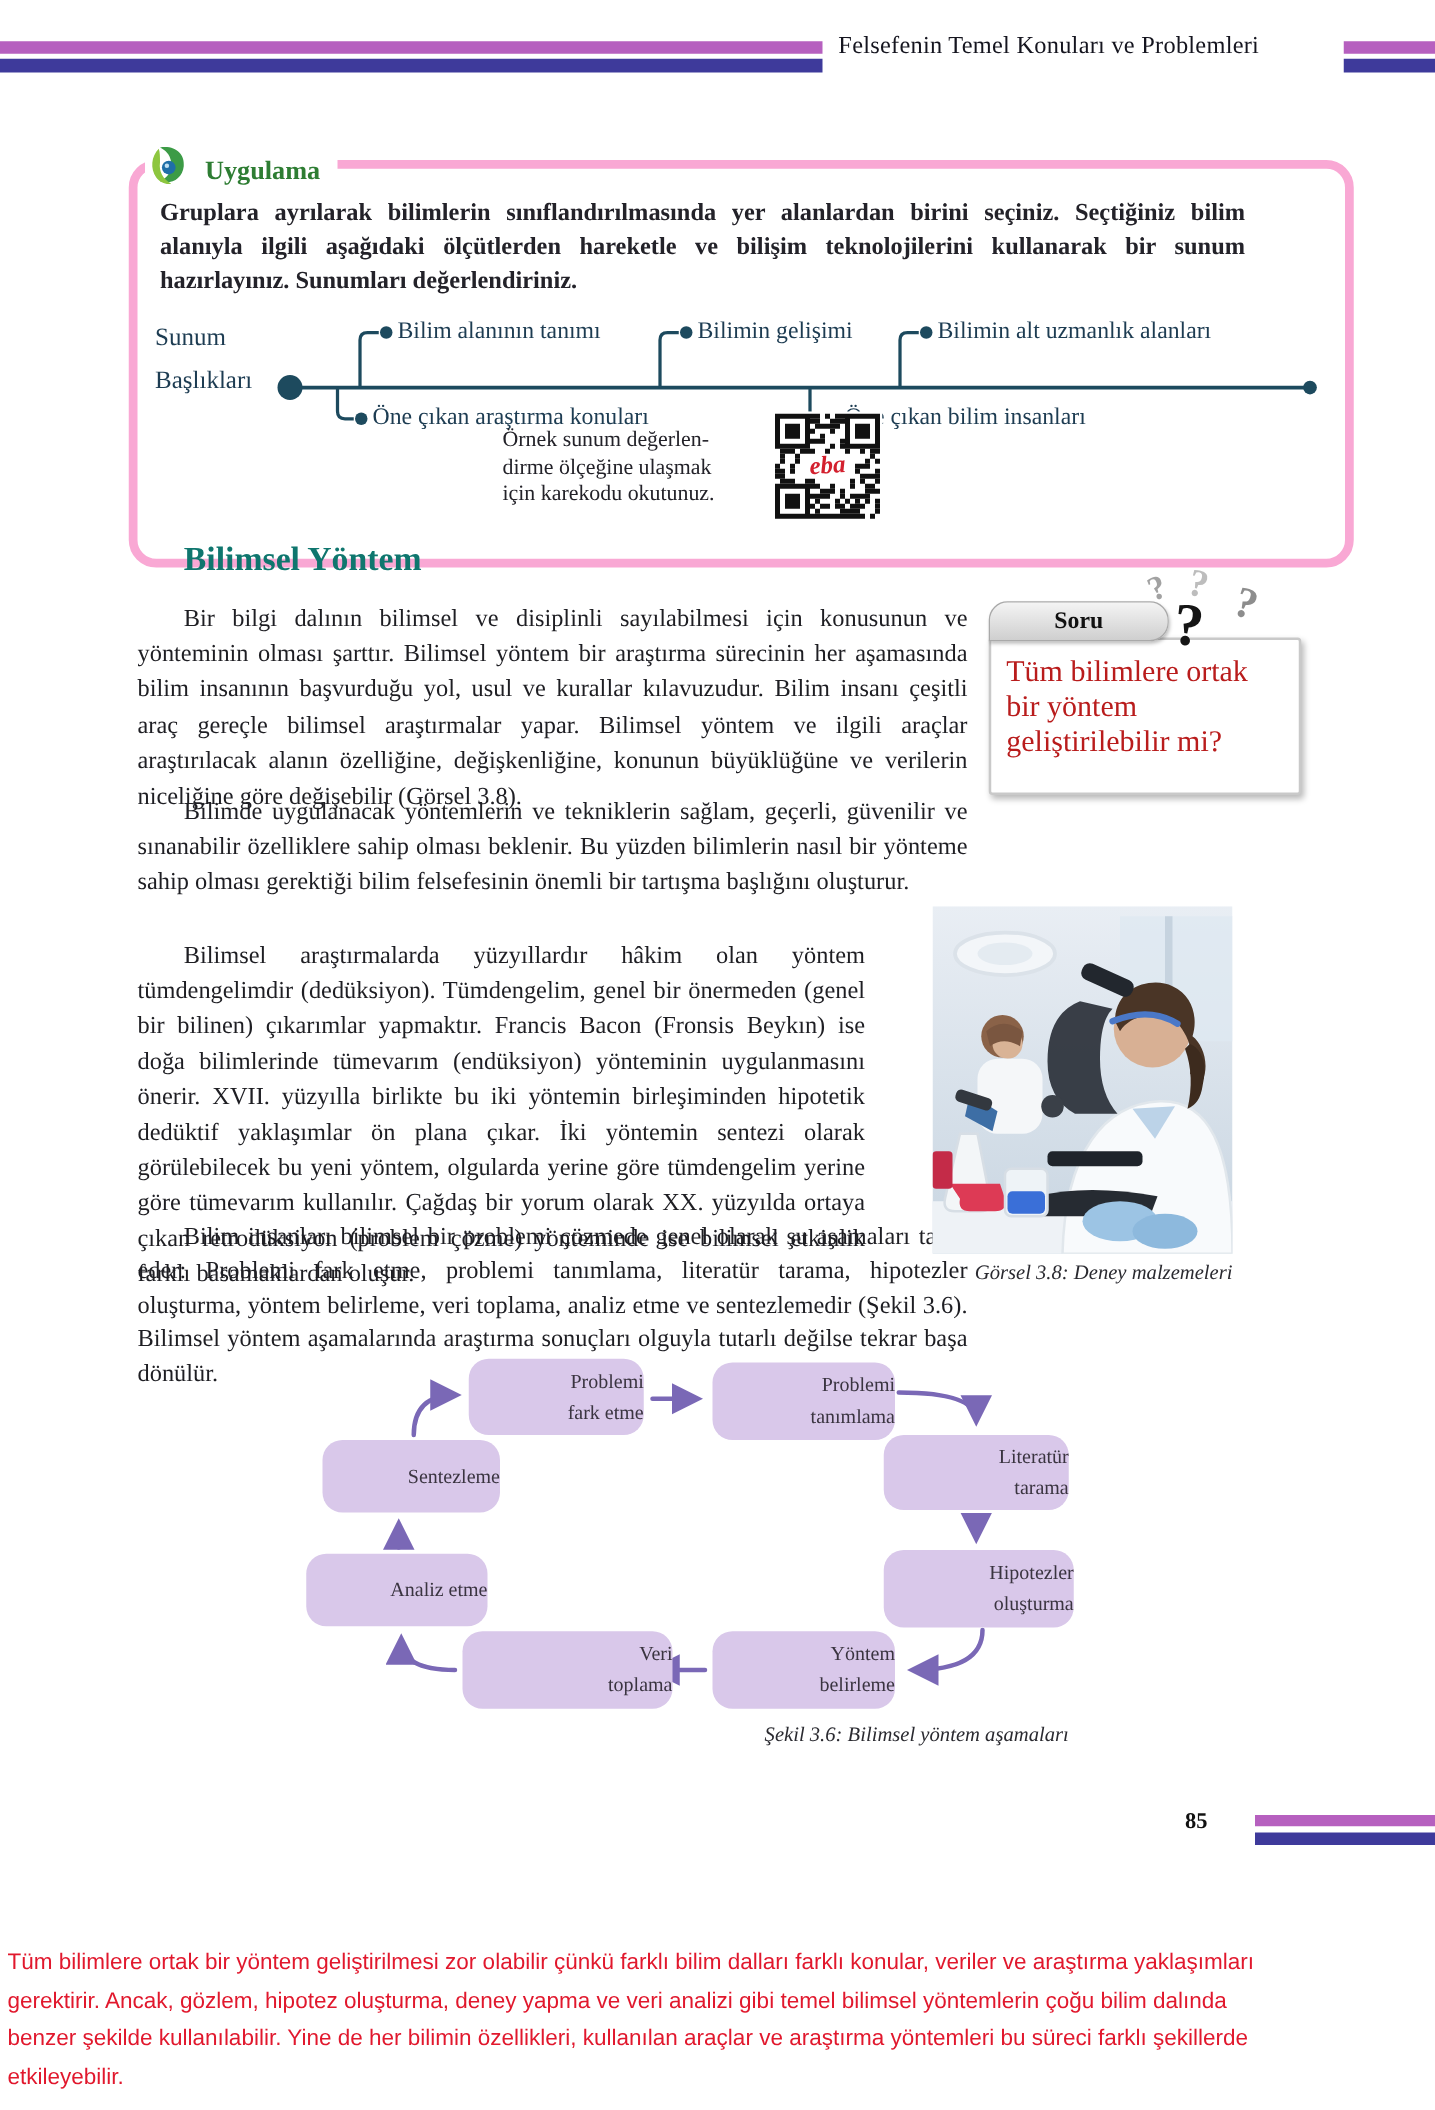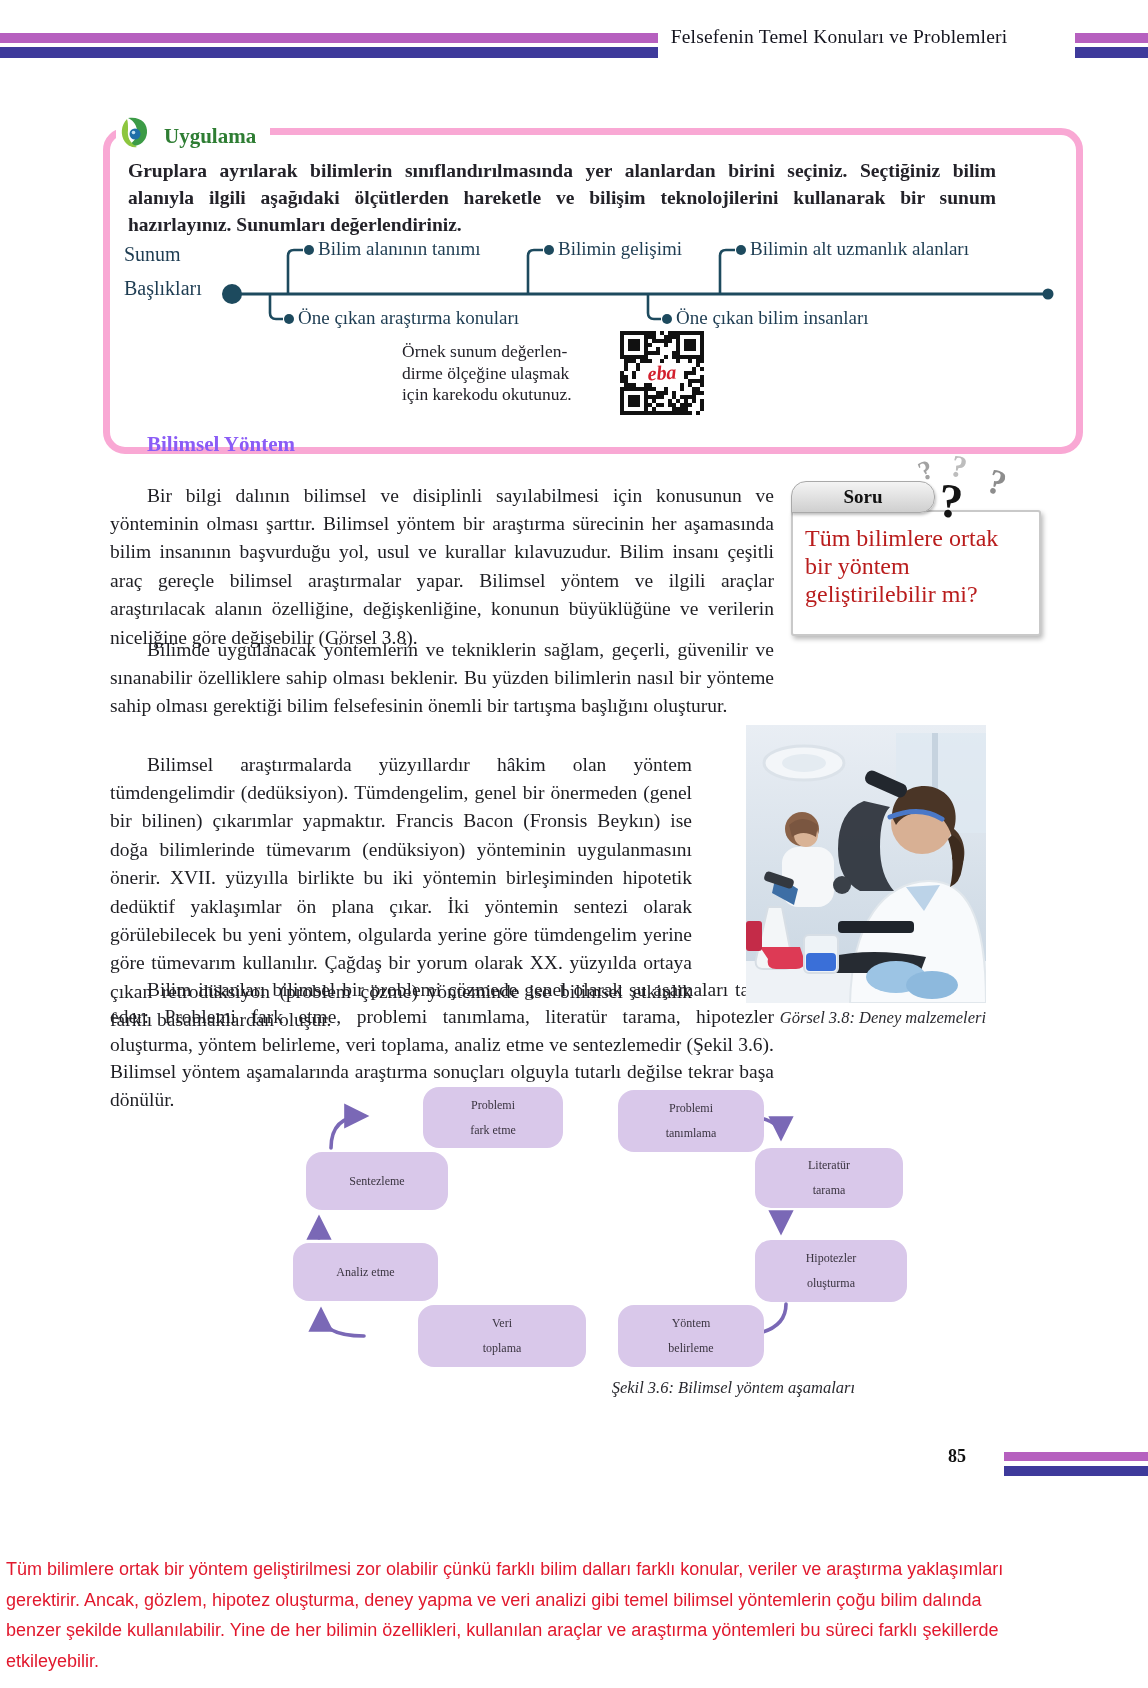--- a/index.html
+++ b/index.html
@@ -24,33 +24,33 @@
     position:absolute; top:-20px; left:6px; background:#ffffff;
     display:flex; align-items:center; gap:8px; padding:0 14px 0 2px;
   }
   .uyg-head .label { font-size:21px; font-weight:bold; color:#2e7d33; }
   .uyg-intro {
     position:absolute; left:18px; top:22px; width:868px;
     font-size:19.5px; line-height:27px; font-weight:bold; color:#232229;
     text-align:justify;
   }
   
-  .diagram { position:absolute; left:0; top:100px; width:960px; height:96px; }
+  .diagram { position:absolute; left:0; top:116px; width:960px; height:96px; }
   .diagram .dg-label { position:absolute; font-size:20px; color:#1d3c52; }
   .diagram .branch-label { position:absolute; font-size:19px; color:#1d3c52; white-space:nowrap; }
   
   .qr-note { position:absolute; left:292px; top:206px; font-size:17.5px; line-height:21.5px; color:#232229; }
   .qr-wrap { position:absolute; left:508px; top:194px; width:88px; height:88px; }
   .qr-logo {
     position:absolute; left:50%; top:50%; transform:translate(-50%,-50%) rotate(-4deg);
     font-size:20px; font-weight:bold; font-style:italic; color:#d3202e;
     background:transparent; text-shadow:0 0 2px #ffffff,0 0 2px #ffffff;
   }
   
-  .sec-heading { position:absolute; left:147px; top:432px; font-size:21px; font-weight:bold; color:#8b5cf6; }
+  .sec-heading { position:absolute; left:147px; top:432px; font-size:27px; font-weight:bold; color:#0f766e; }
   .para {
     position:absolute; left:110px; text-align:justify;
     font-size:19.5px; line-height:28.4px; color:#1e1e23; text-indent:37px;
   }
   #p1 { top:462px; width:664px; }
   #p2 { top:616px; width:664px; }
   #p3 { top:731px; width:582px; }
   #p4 { top:956px; width:664px; line-height:27.6px; }
   
   .soru { position:absolute; left:791px; top:481px; width:250px; }
@@ -76,22 +76,22 @@
   .photo { position:absolute; left:746px; top:725px; width:240px; height:278px; }
   .photo-caption {
     position:absolute; left:746px; top:1008px; width:240px; text-align:right;
     font-size:16.5px; font-style:italic; color:#2a2a30;
   }
   
   .flow { position:absolute; left:235px; top:1082px; width:640px; height:300px; }
   .flow svg { position:absolute; left:0; top:0; }
   .node {
     position:absolute; background:#d9c8ea; border-radius:16px;
-    display:flex; flex-direction:column; align-items:center; justify-content:center;
-    font-size:12px; line-height:25px; color:#3a3440; text-align:center;margin-left:48px;
+    display:flex; flex-direction:column; align-items:flex-end; justify-content:center;
+    font-size:16px; line-height:25px; color:#3a3440; text-align:center;
   }
   #n-fark   { left:140px; top:5px;   width:140px; height:61px; }
   #n-tanim  { left:335px; top:8px;   width:146px; height:62px; }
   #n-liter  { left:472px; top:66px;  width:148px; height:60px; }
   #n-sentez { left:23px;  top:70px;  width:142px; height:58px;border-radius:16px; }
   #n-hipo   { left:472px; top:158px; width:152px; height:62px; }
   #n-analiz { left:10px;  top:161px; width:145px; height:58px; }
   #n-veri   { left:135px; top:223px; width:168px; height:62px; }
   #n-yontem { left:335px; top:223px; width:146px; height:62px; }
   .flow-caption {

